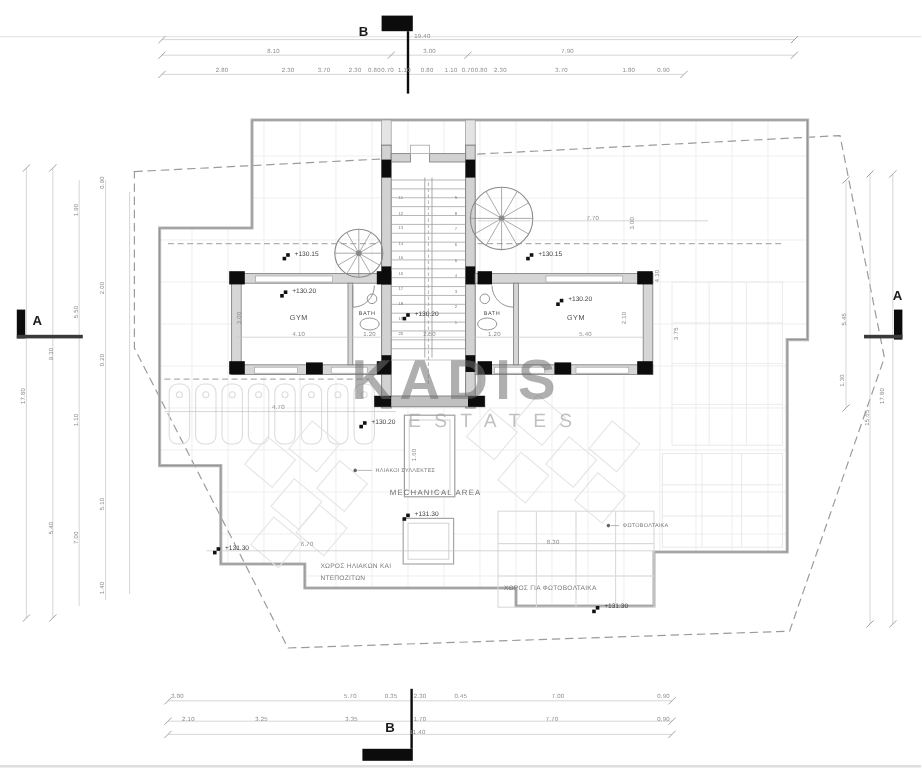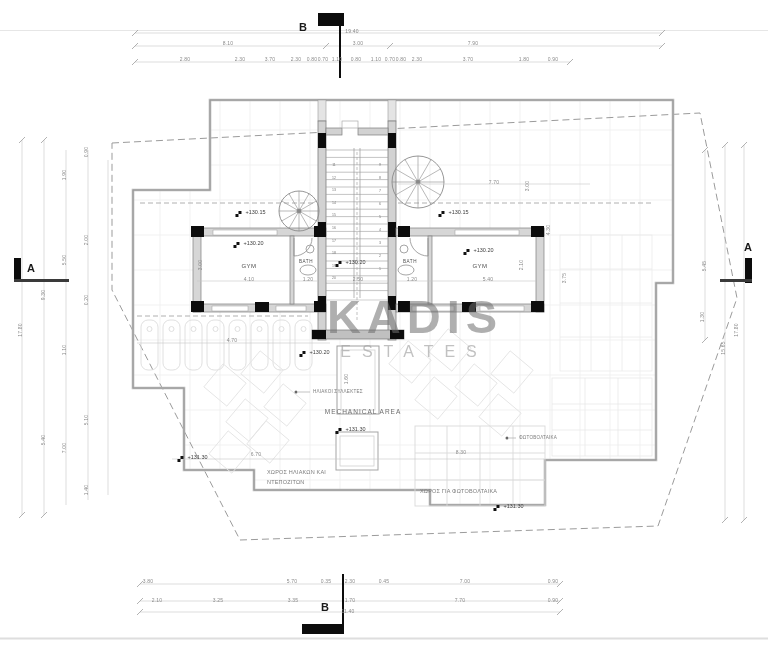--- a/index.html
+++ b/index.html
@@ -313,21 +313,21 @@
     <line x1="197" y1="281" x2="318" y2="281"></line>
         <line x1="326" y1="281" x2="388" y2="281"></line>
         <line x1="396" y1="281" x2="536" y2="281"></line>
     <line x1="398" y1="184" x2="590" y2="184"></line>
     <line x1="172" y1="459" x2="544" y2="459"></line>
     <line x1="137" y1="343" x2="330" y2="343"></line>
   </g>
   <path d="M132,36 L138,30 M659,36 L665,30 M132,49 L138,43 M323,49 L329,43 M387,49 L393,43 M659,49 L665,43 M132,65 L138,59 M567,65 L573,59 M137,587 L143,581 M557,587 L563,581 M137,604 L143,598 M557,604 L563,598 M137,615 L143,609 M557,615 L563,609 M19,143 L25,137 M19,518 L25,512 M41,143 L47,137 M41,518 L47,512 M702,153 L708,147 M702,343 L708,337 M722,148 L728,142 M722,523 L728,517 M741,148 L747,142 M741,523 L747,517" stroke="#9e9e9e" stroke-width="0.8" fill="none"></path>
 </svg>
 
-<div class="wm wm1" style="left:415px;top:316px;">KADIS</div>
+<div class="wm wm1" style="left:381px;top:316px;">KADIS</div>
 <div class="wm wm2" style="left:398px;top:352px;">ESTATES</div>
 
 <div class="lblwrap">
 
   <div class="seclet" style="left:303px;top:27px;">B</div>
   <div class="secbar" style="left:318px;top:13px;width:26px;height:13px;"></div>
   <div class="secline" style="left:339px;top:26px;width:2px;height:52px;background:#0c0c0c;"></div>
 
   <div class="seclet" style="left:325px;top:607px;">B</div>
   <div class="secbar" style="left:302px;top:624px;width:42px;height:10px;"></div>

